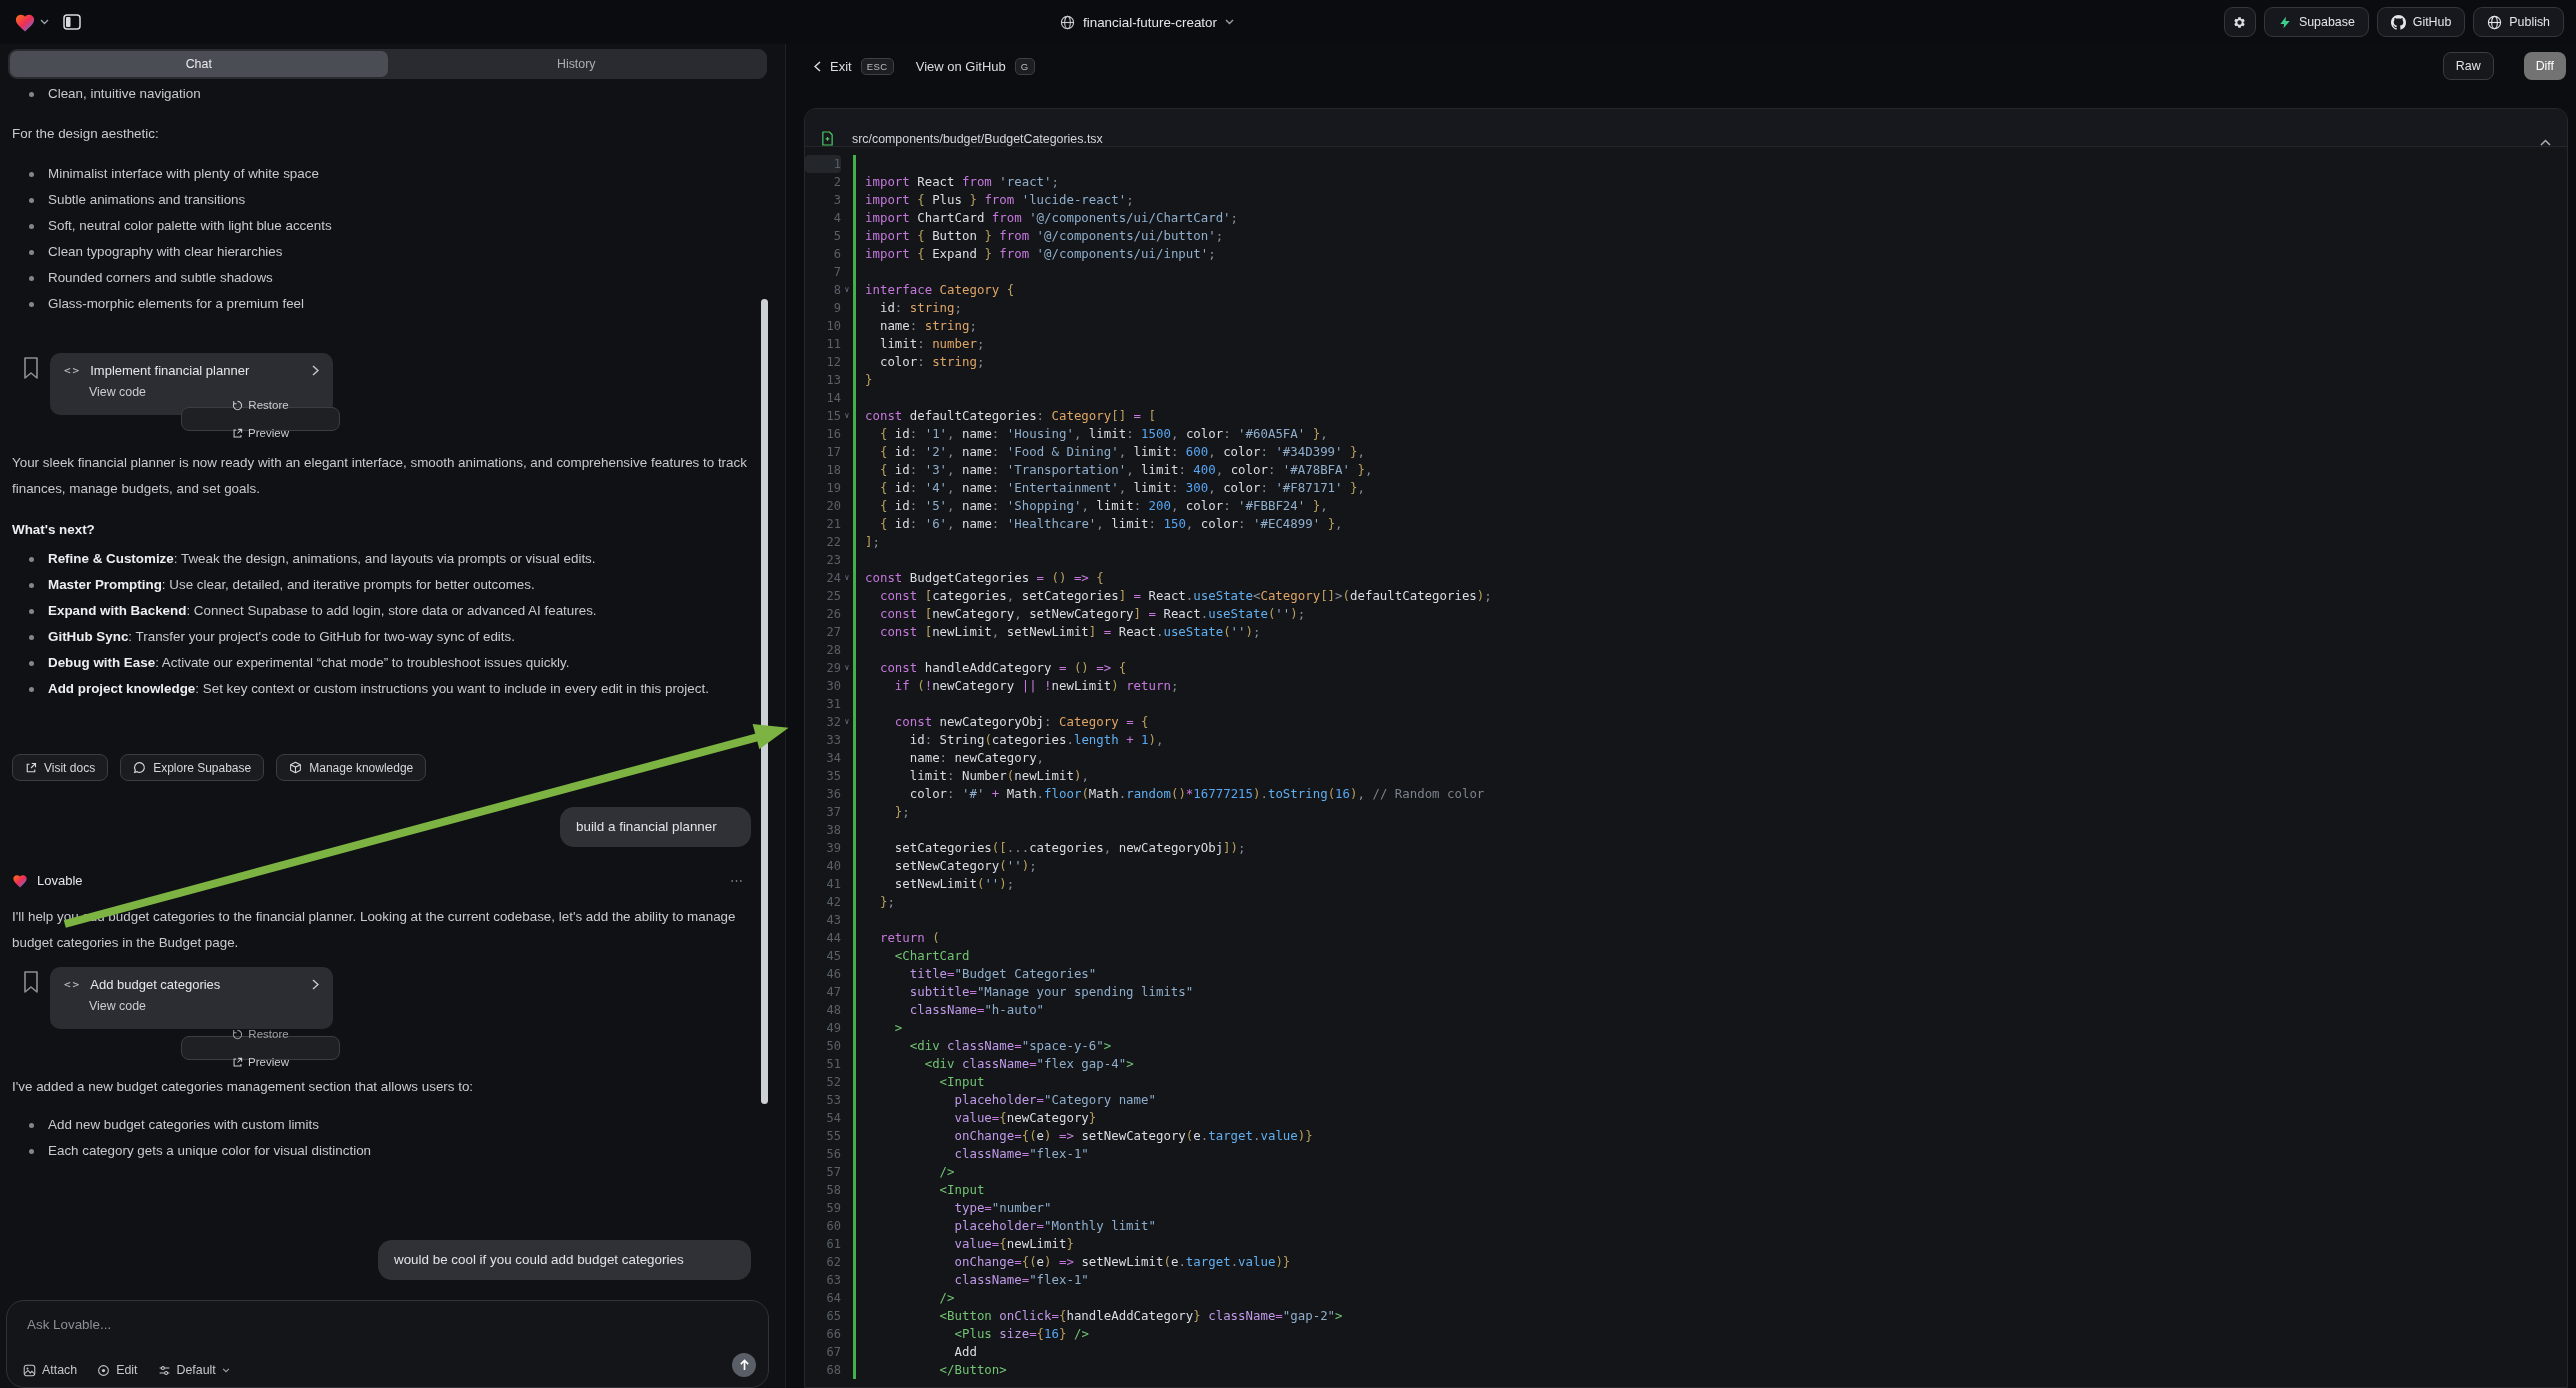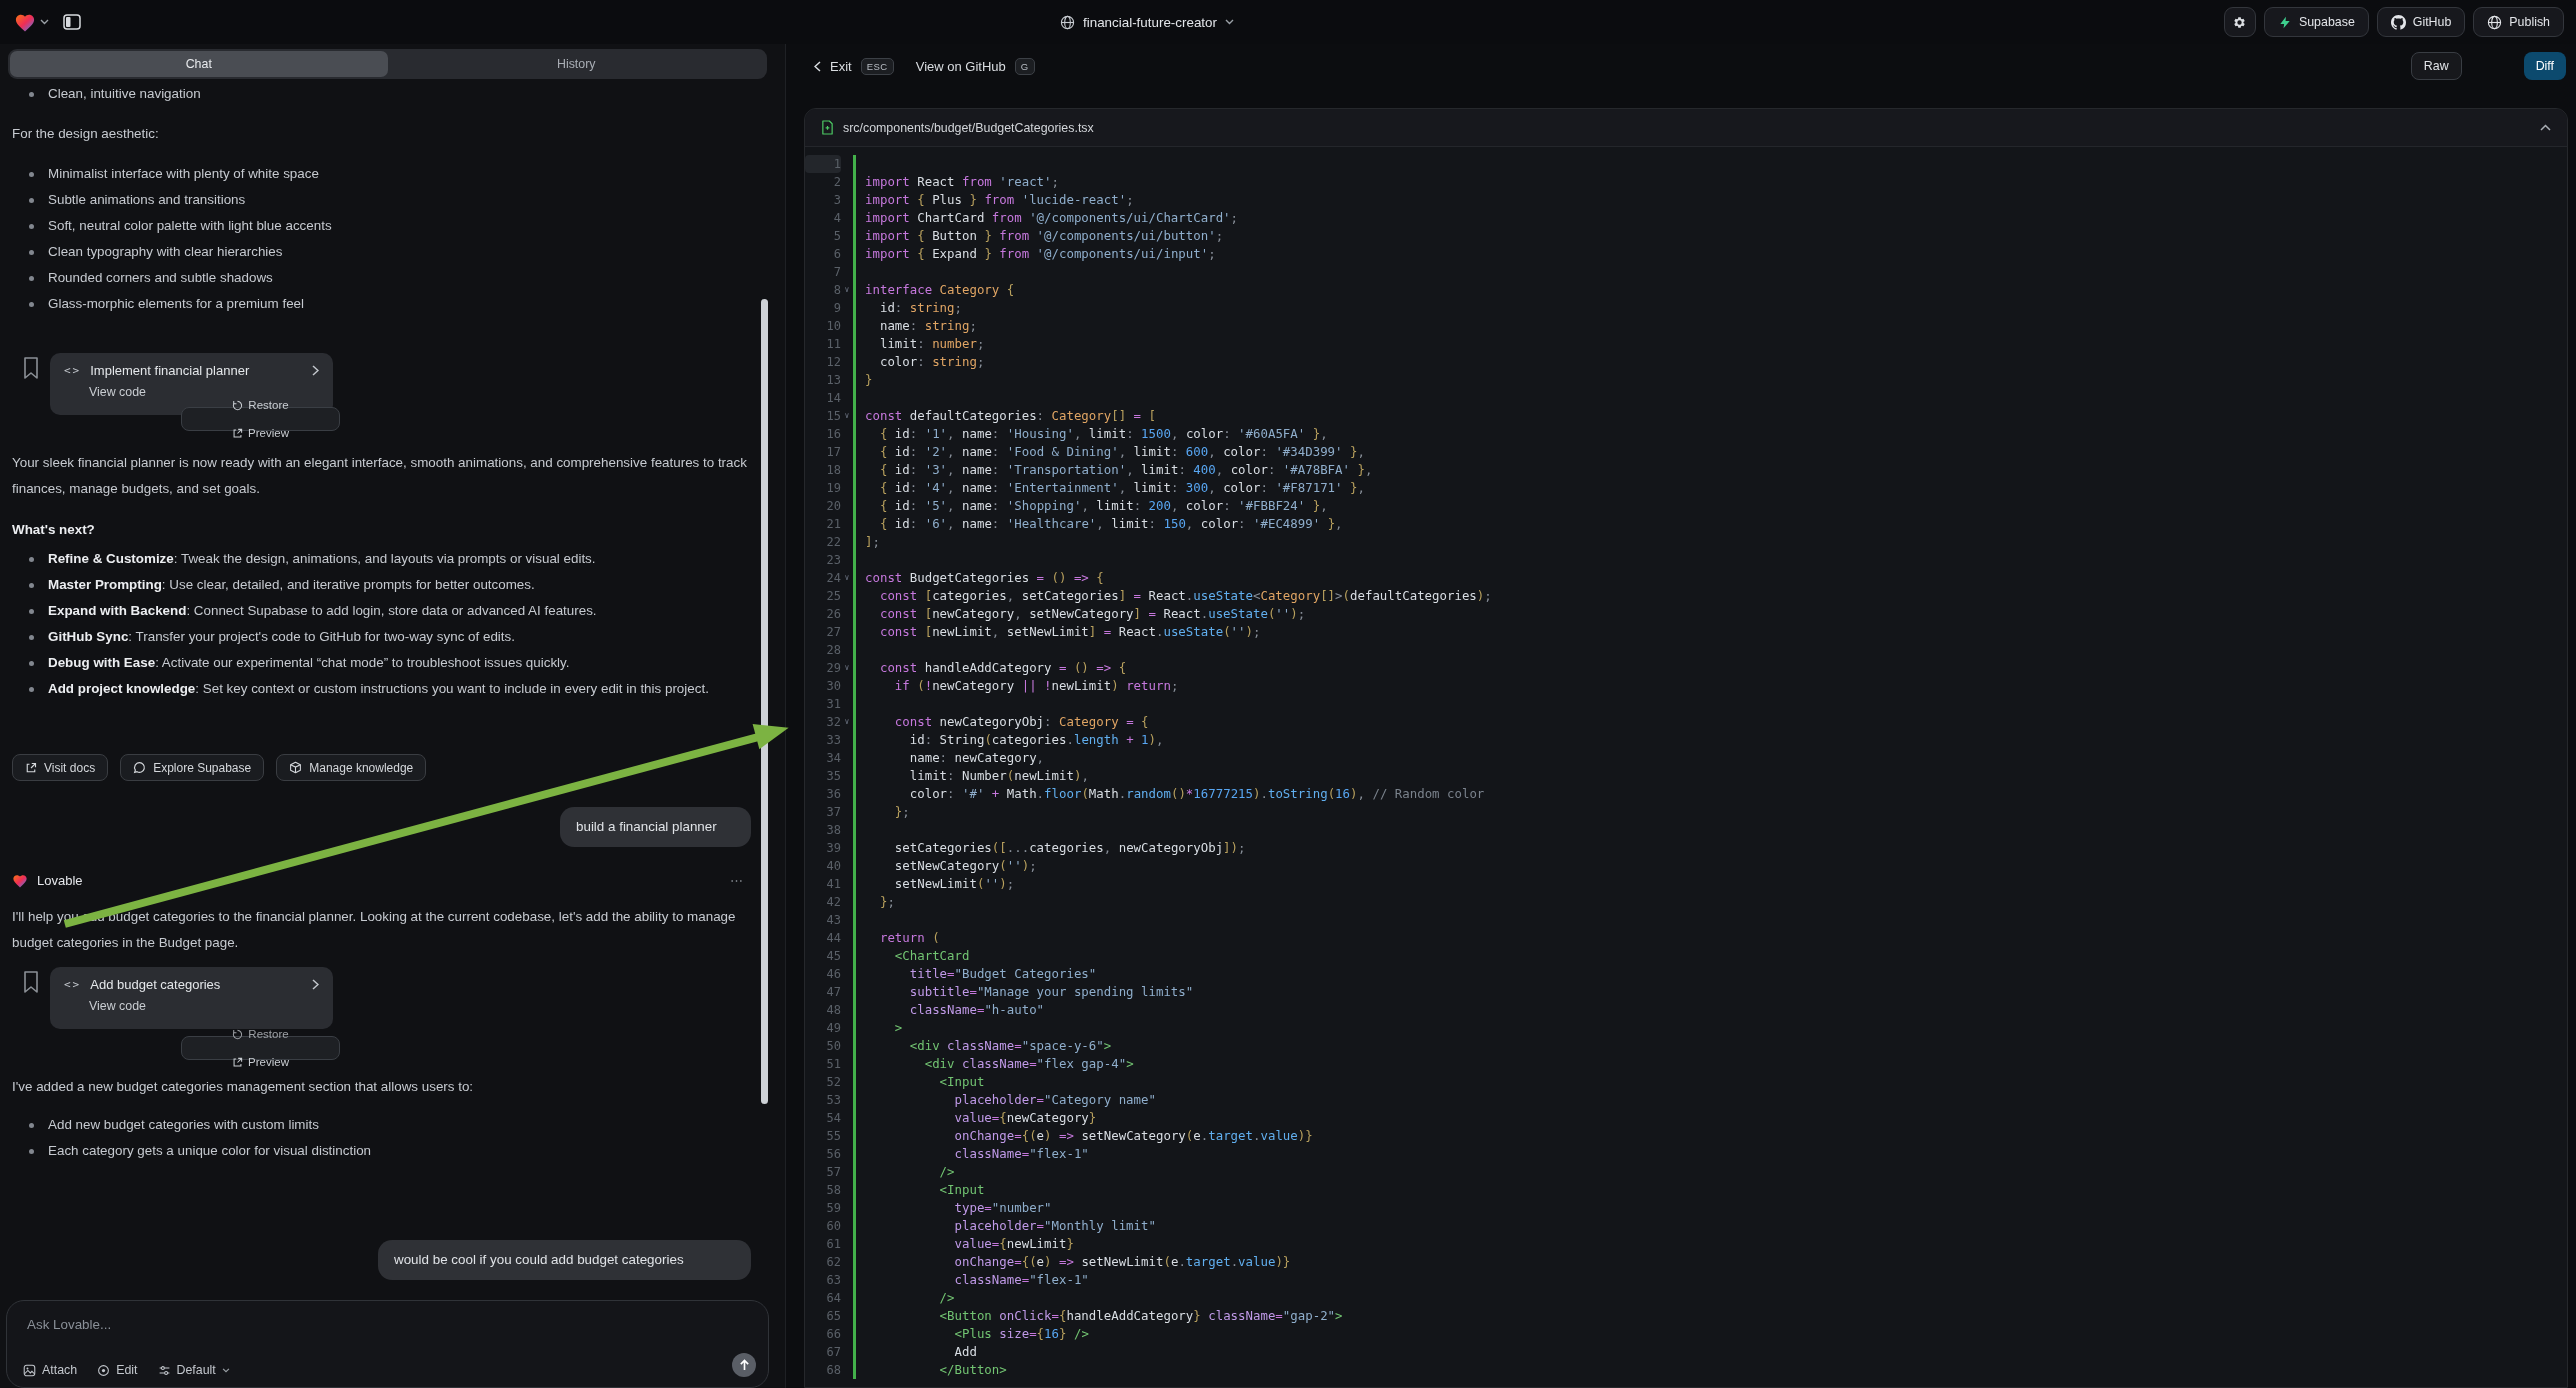--- a/index.html
+++ b/index.html
@@ -71,25 +71,25 @@
   
   .codeview{position:absolute;left:785px;top:44px;right:0;bottom:0;background:#0C0D10;border-left:1px solid #1F2125;}
   .cv-strip{position:absolute;left:0;top:0;right:0;height:44px;display:flex;align-items:center;
             padding:0 10px 0 28px;gap:22px;color:#DADDE1;font-size:13px;}
   .cv-group{display:flex;align-items:center;gap:9px;cursor:pointer;}
   kbd{font-family:"Liberation Sans",sans-serif;font-size:9.5px;padding:2px 5px;border:1px solid #3C4046;
       border-radius:5px;color:#B8BDC4;background:#1C1E22;letter-spacing:0.5px;}
   .cv-spacer{flex:1;}
   .raw-btn{height:28px;padding:0 12px;border-radius:8px;background:#17181C;border:1px solid #393D43;
            color:#E0E3E7;font-size:12.4px;font-family:"Liberation Sans",sans-serif;cursor:pointer;}
-  .diff-btn{height:28px;padding:0 12px;border-radius:8px;background:#0c4a6e;border:none;color:#fff;
-           font-size:12.4px;font-family:"Liberation Sans",sans-serif;cursor:pointer;margin-left:32px;}
+  .diff-btn{height:28px;padding:0 12px;border-radius:8px;background:#737373;border:none;color:#fff;
+           font-size:12.4px;font-family:"Liberation Sans",sans-serif;cursor:pointer;}
   .filecard{position:absolute;left:18px;top:64px;right:8px;bottom:0;background:#131519;
             border:1px solid #26282C;border-radius:12px 12px 0 0;overflow:hidden;}
-  .fc-head{height:38px;display:flex;align-items:center;gap:9px;padding:0 16px;background:#17181D;
+  .fc-head{height:38px;display:flex;align-items:flex-end;gap:18px;padding:0 16px;background:#17181D;
            border-bottom:1px solid #24262B;color:#D3D6DA;font-size:12.4px;}
   .fc-head .collapse{margin-left:auto;cursor:pointer;color:#A9AEB5;}
   .code-lines{padding-top:8px;font-family:"DejaVu Sans Mono",monospace;font-size:12.4px;}
   .cl{display:flex;height:18px;line-height:18px;white-space:pre;}
   .ln{width:36px;text-align:right;color:#5A6068;flex:none;font-size:12px;}
   .ln.cur{background:#23262B;border-radius:4px;}
   .fold{width:12px;text-align:center;color:#6B7280;font-size:8px;flex:none;cursor:pointer;}
   .ct{border-left:3px solid #43B14B;padding-left:9px;flex:1;font-family:inherit;}
   .kw{color:#C678DD}.pln{color:#D9DEE4}.typ{color:#E0A564}.str{color:#8FAECC}.num{color:#58A6F2}
   .fn{color:#61AFEF}.tag{color:#72C472}.attr{color:#C09AE8}.pun{color:#878E98}.brk{color:#B9A15E}

